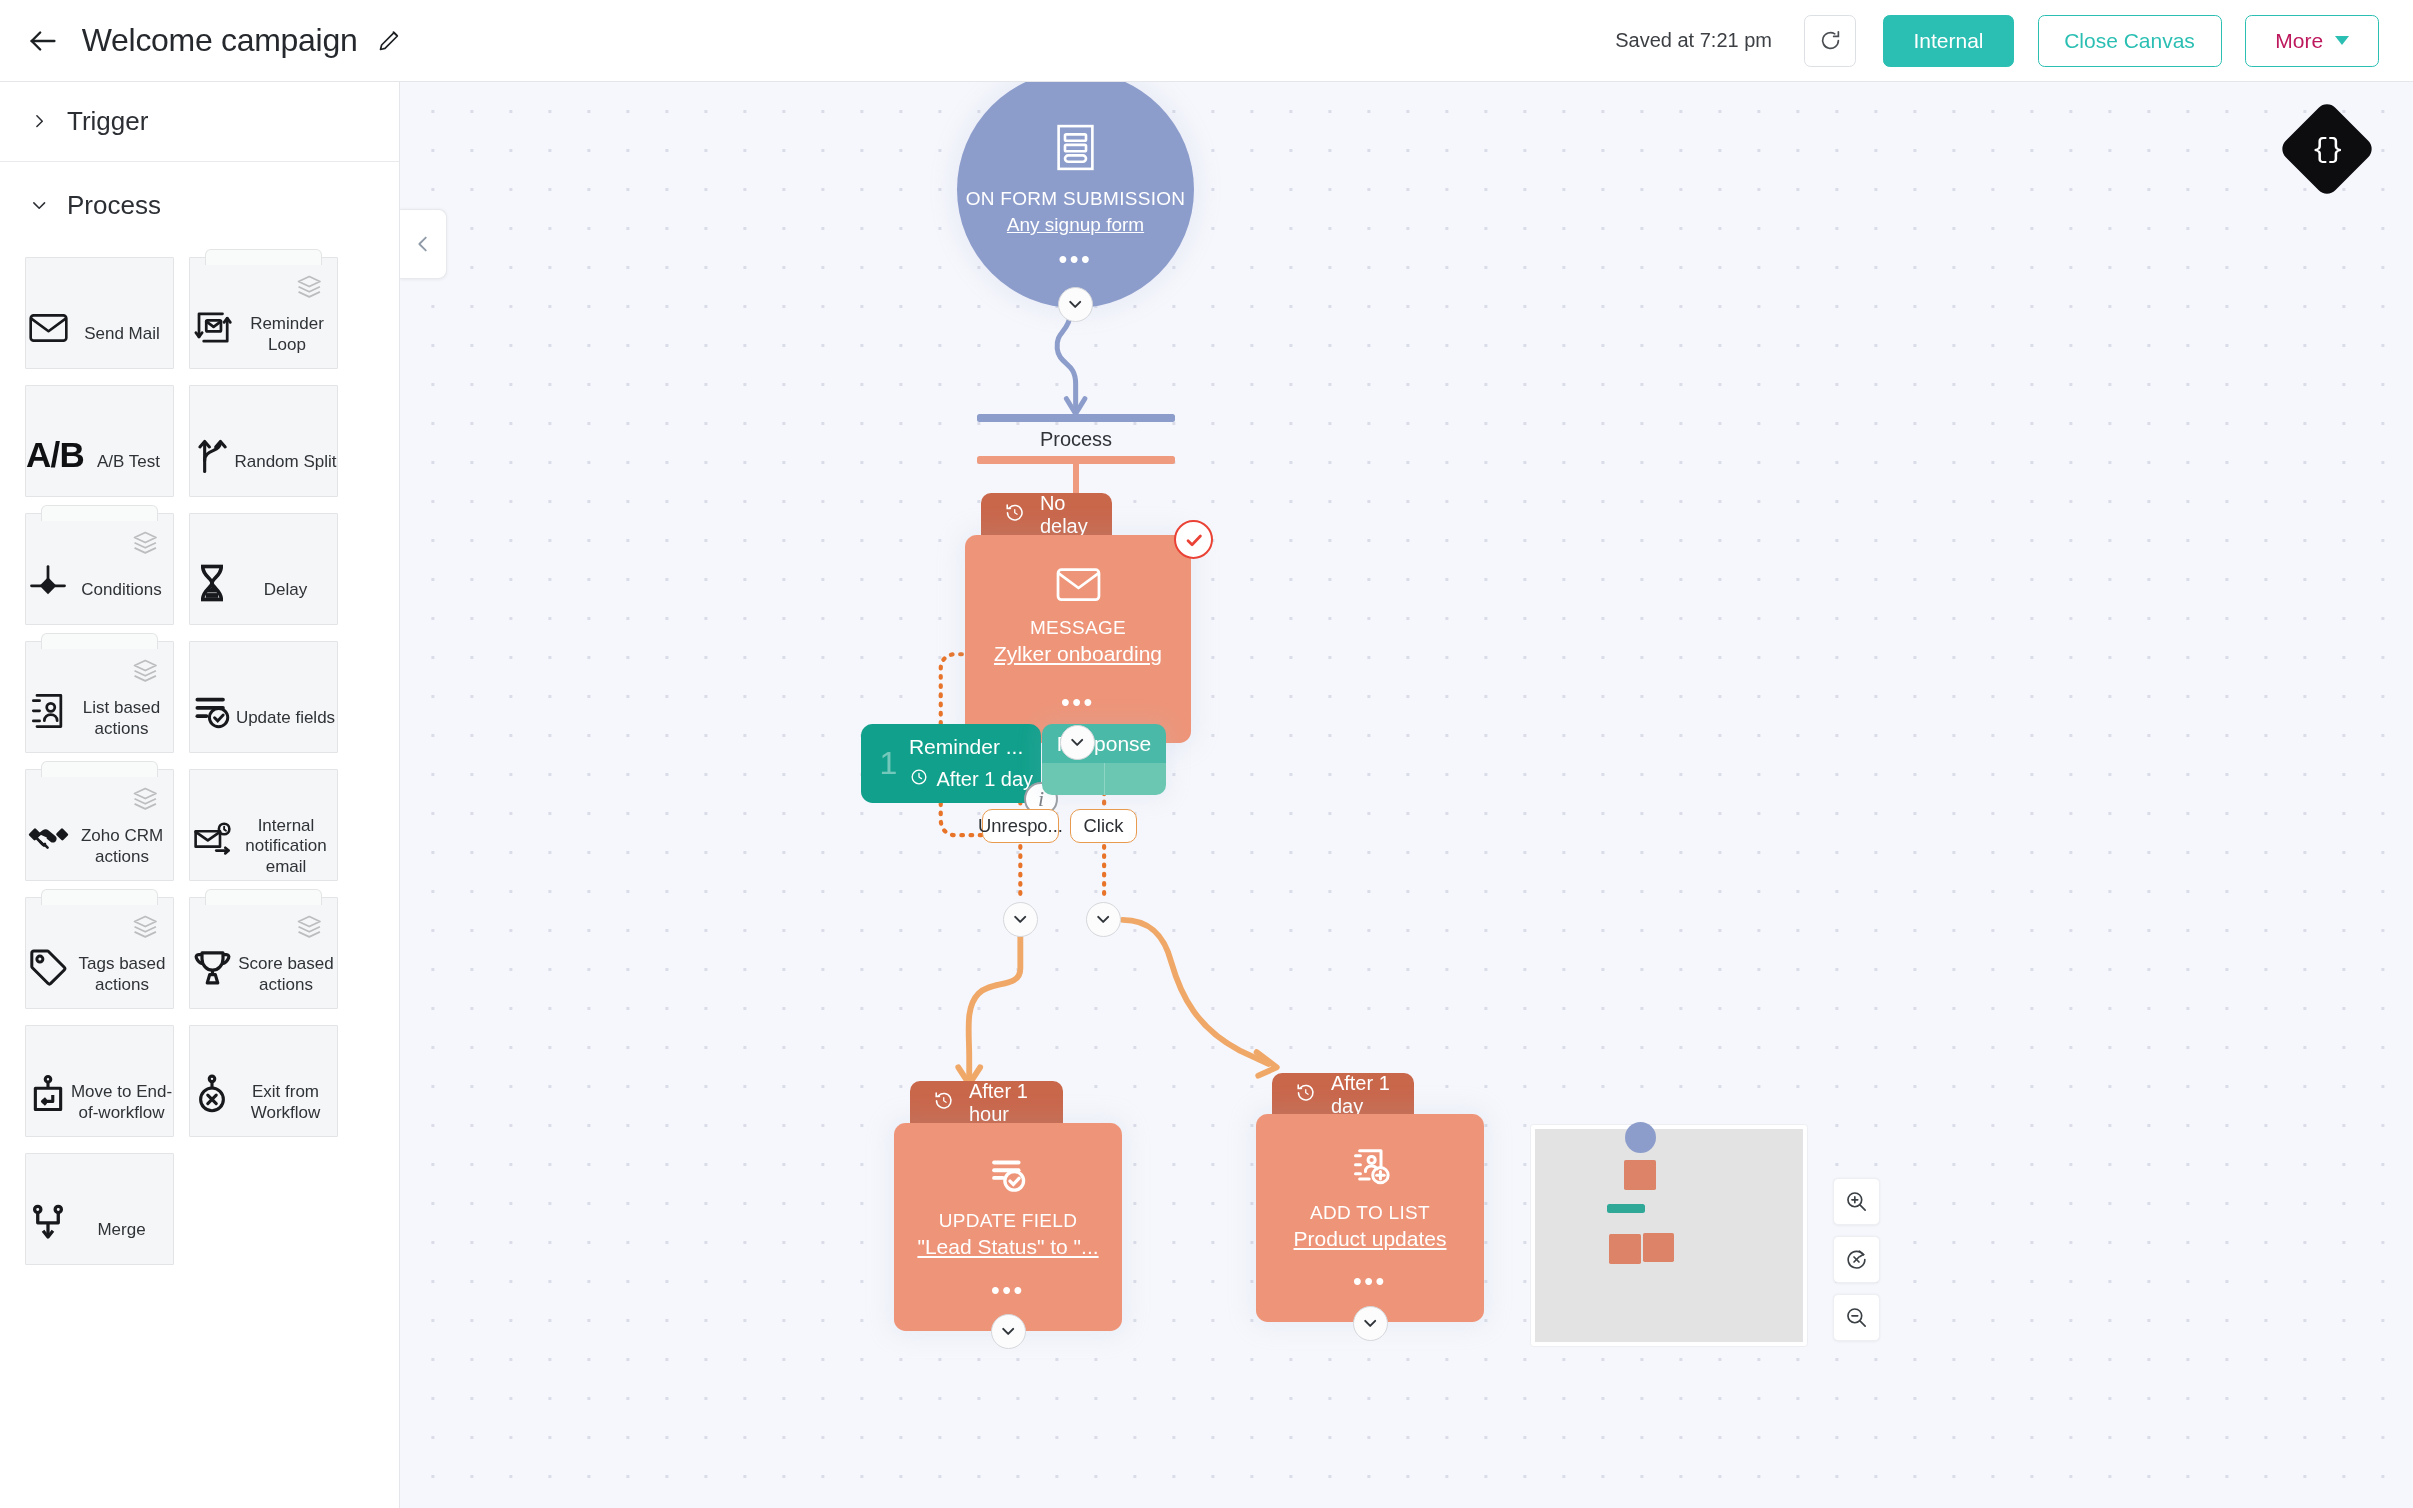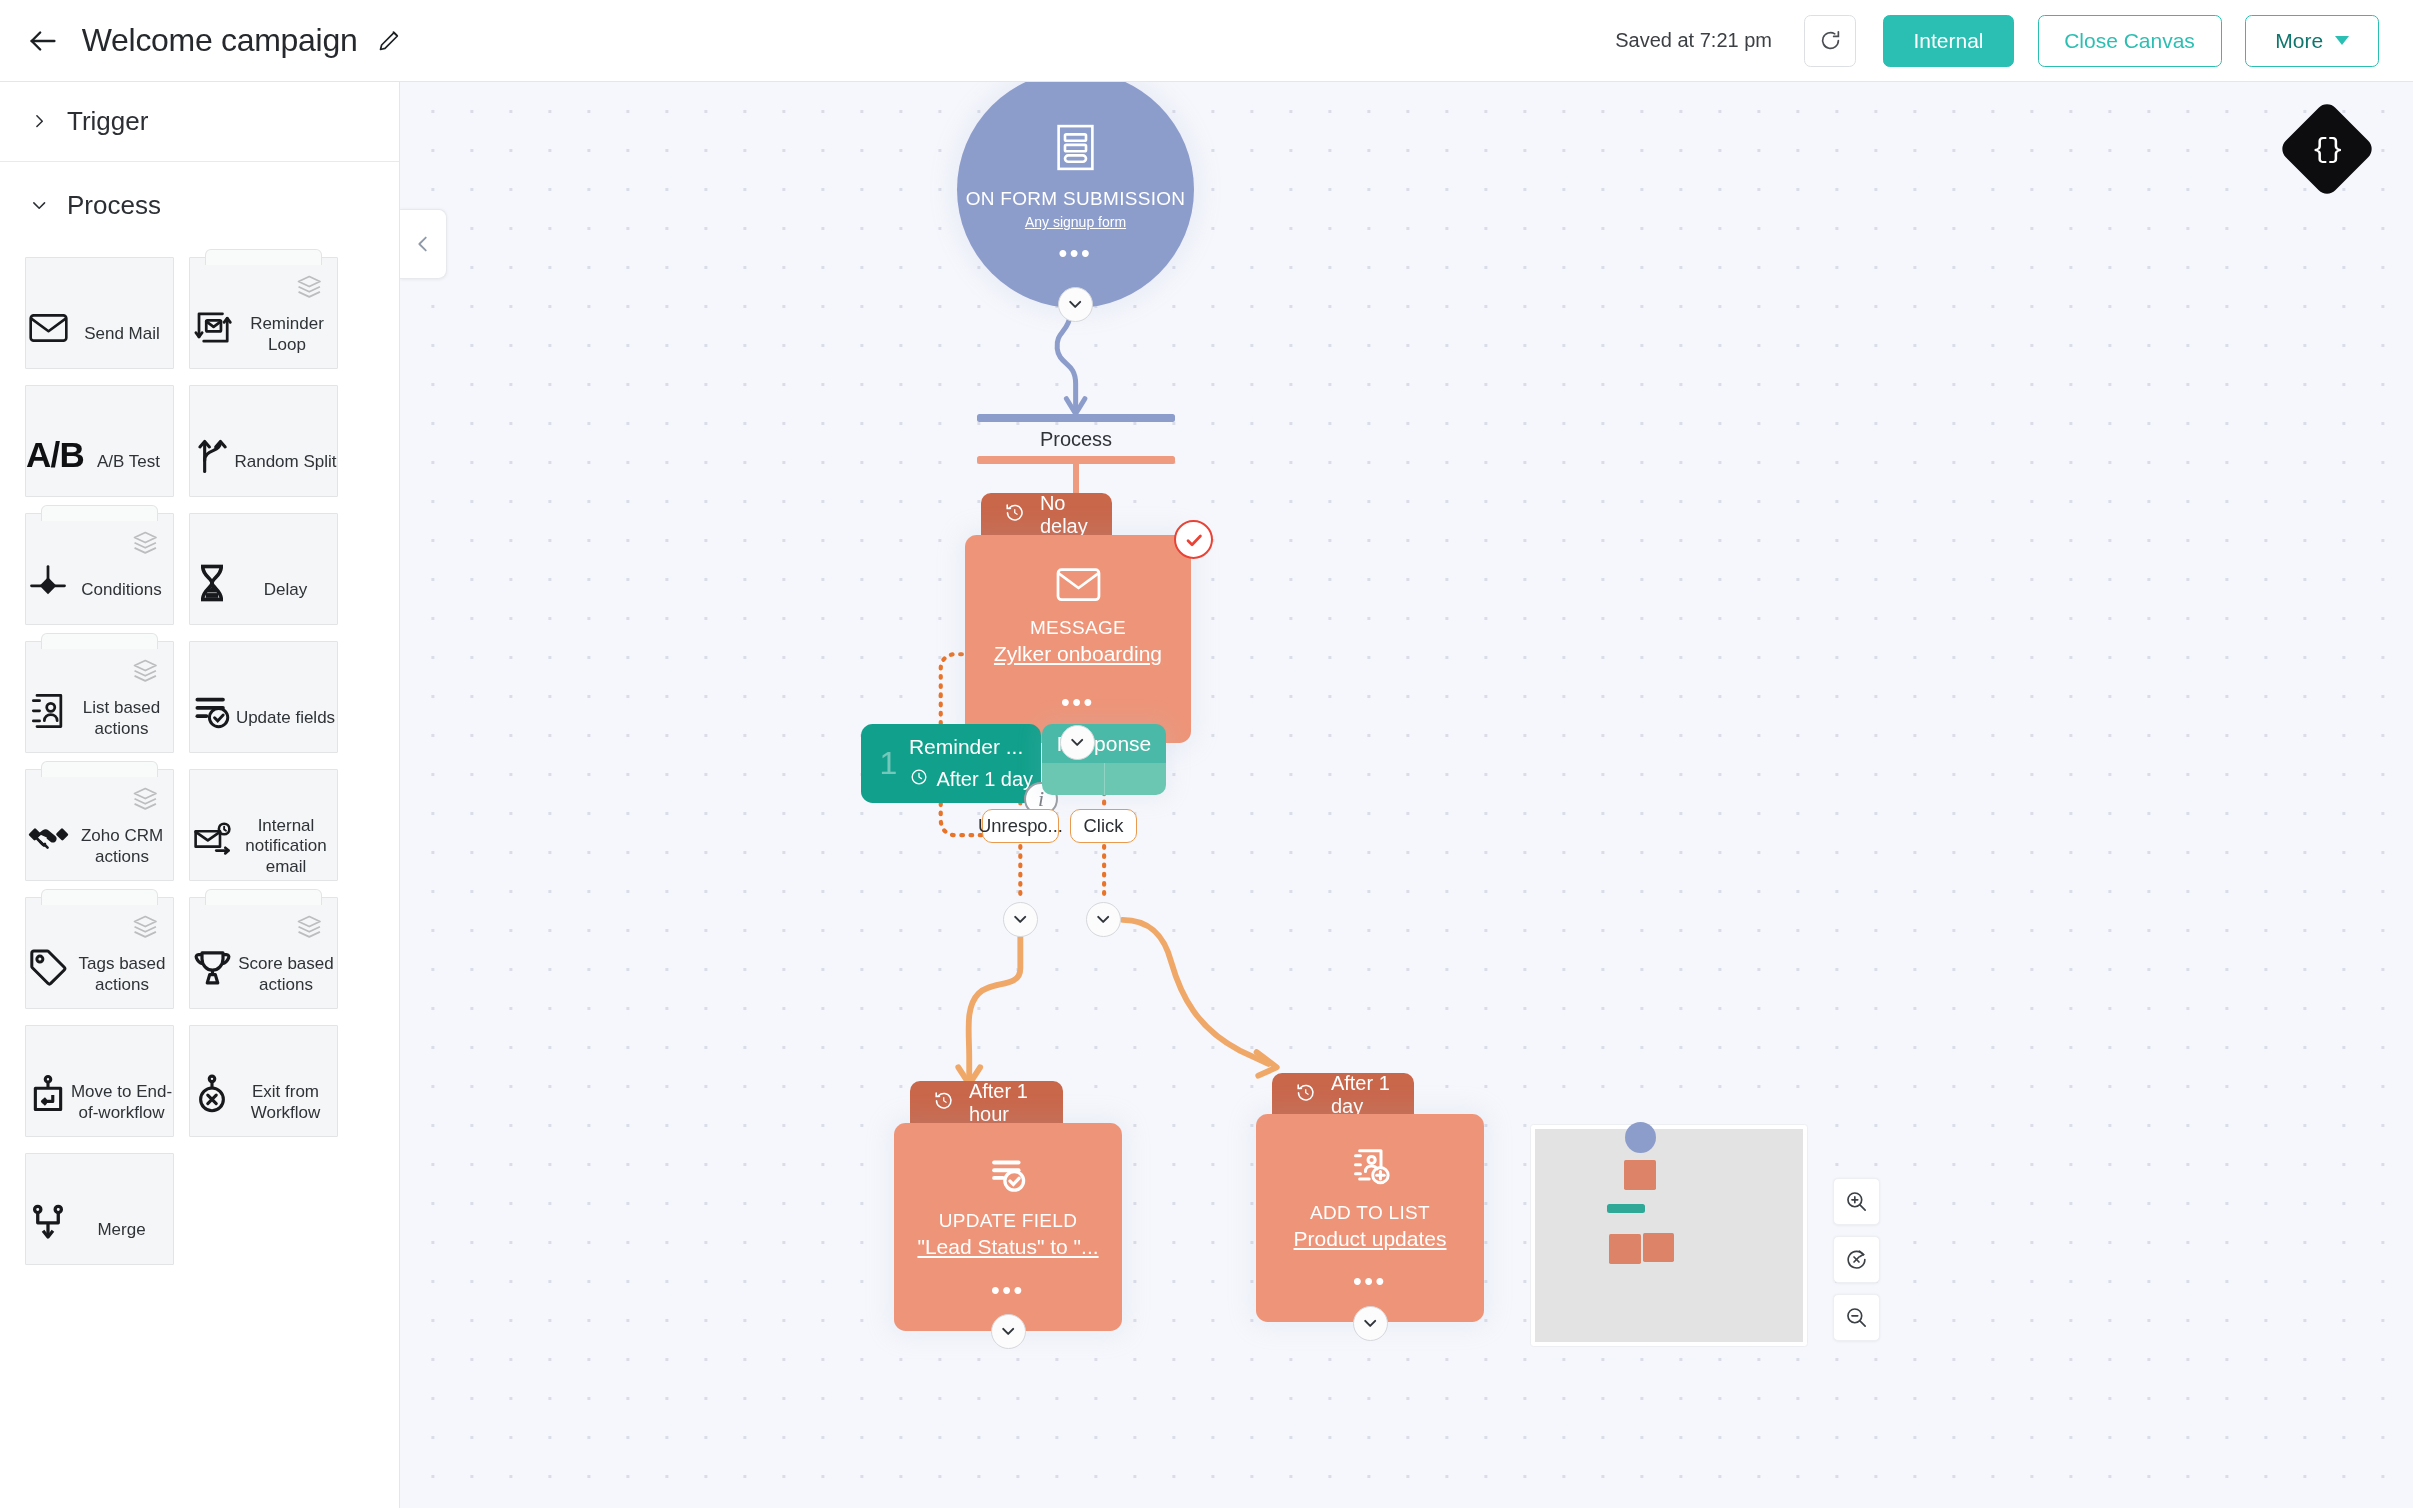--- a/index.html
+++ b/index.html
@@ -41,21 +41,21 @@
     background: #fff; display: flex; align-items: center; justify-content: center;
     cursor: pointer; margin-right: 27px;
   }
   .btn {
     height: 52px; border-radius: 6.7px; font-size: 21px;
     display: flex; align-items: center; justify-content: center;
     cursor: pointer; white-space: nowrap; padding: 0 25px;
   }
   .btn-primary { background: #2bbfb3; color: #fff; border: 0.8px solid #2bbfb3; margin-right: 23.5px; min-width: 131px; }
   .btn-outline { background: #fff; color: #2bbfb3; border: 1.3px solid #2bbfb3; margin-right: 23.5px; min-width: 184px; }
-  .btn-outline-more { background: #fff; color: #0f766e; border: 1.3px solid #2bbfb3; min-width: 134px; gap: 11.7px; }
+  .btn-outline-more { background: #fff; color: #be185d; border: 1.3px solid #2bbfb3; min-width: 134px; gap: 11.7px; }
   .caret-down {
     width: 0; height: 0; border-left: 7.5px solid transparent;
     border-right: 7.5px solid transparent; border-top: 9.2px solid #2bbfb3;
   }
 
   
   .sidebar {
     position: absolute; top: 82px; left: 0; width: 400px; height: 1426px;
     background: #ffffff; border-right: 0.8px solid #e4e6ea;
     overflow: hidden; z-index: 30;
@@ -130,21 +130,21 @@
   .node { position: absolute; }
 
   .trig-circle {
     width: 237px; height: 237px; border-radius: 50%;
     background: #8d9dcb; color: #fff;
     display: flex; flex-direction: column; align-items: center;
     padding-top: 52px; cursor: pointer;
     box-shadow: 0 0 22px 8.4px rgba(141,157,203,.10);
   }
   .trig-circle .t-type { font-size: 19px; letter-spacing: 0.3px; text-align: center; line-height: 1.18; margin-top: 13.4px; }
-  .trig-circle .t-name { font-size: 14px; text-decoration: underline; margin-top: 3.4px; }
+  .trig-circle .t-name { font-size: 19px; text-decoration: underline; margin-top: 3.4px; }
   .trig-circle .dots { margin-top: 18.4px; letter-spacing: 2.5px; font-size: 25px; line-height: 8.4px; }
 
   .conn-circle {
     position: absolute; width: 35px; height: 35px; border-radius: 50%;
     background: #fcfcfd; border: 1.7px solid #d5d7da;
     display: flex; align-items: center; justify-content: center;
     cursor: pointer; z-index: 9;
   }
 
   .stage-band { position: absolute; width: 198px; }

